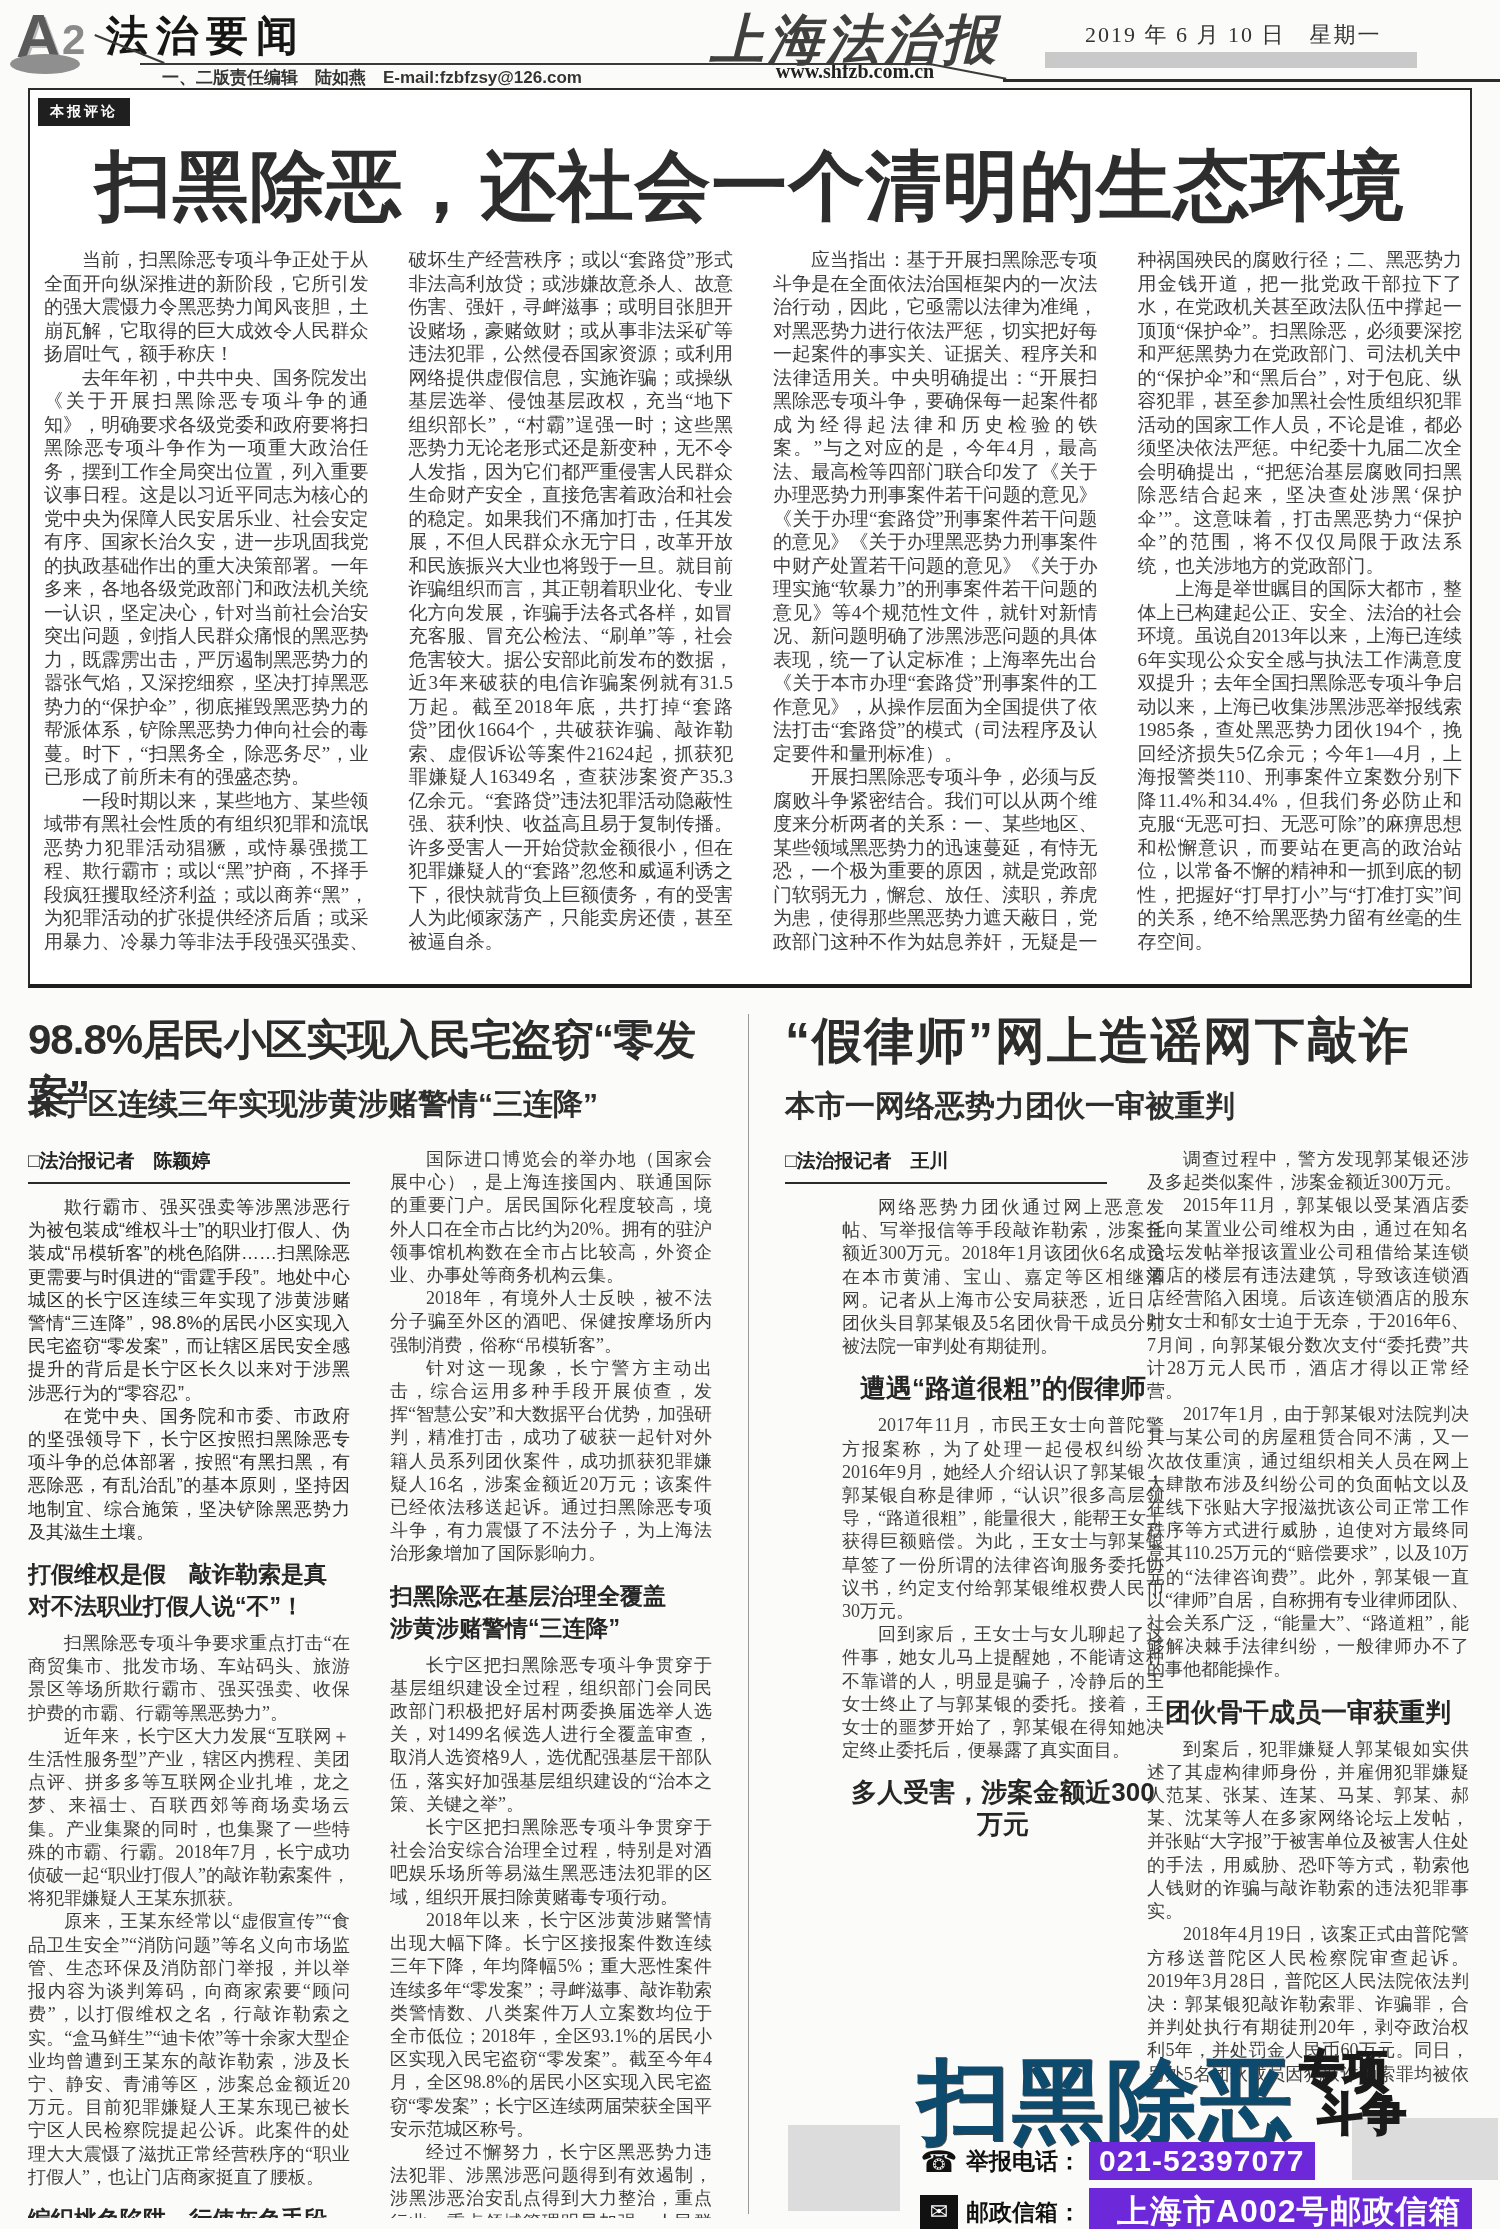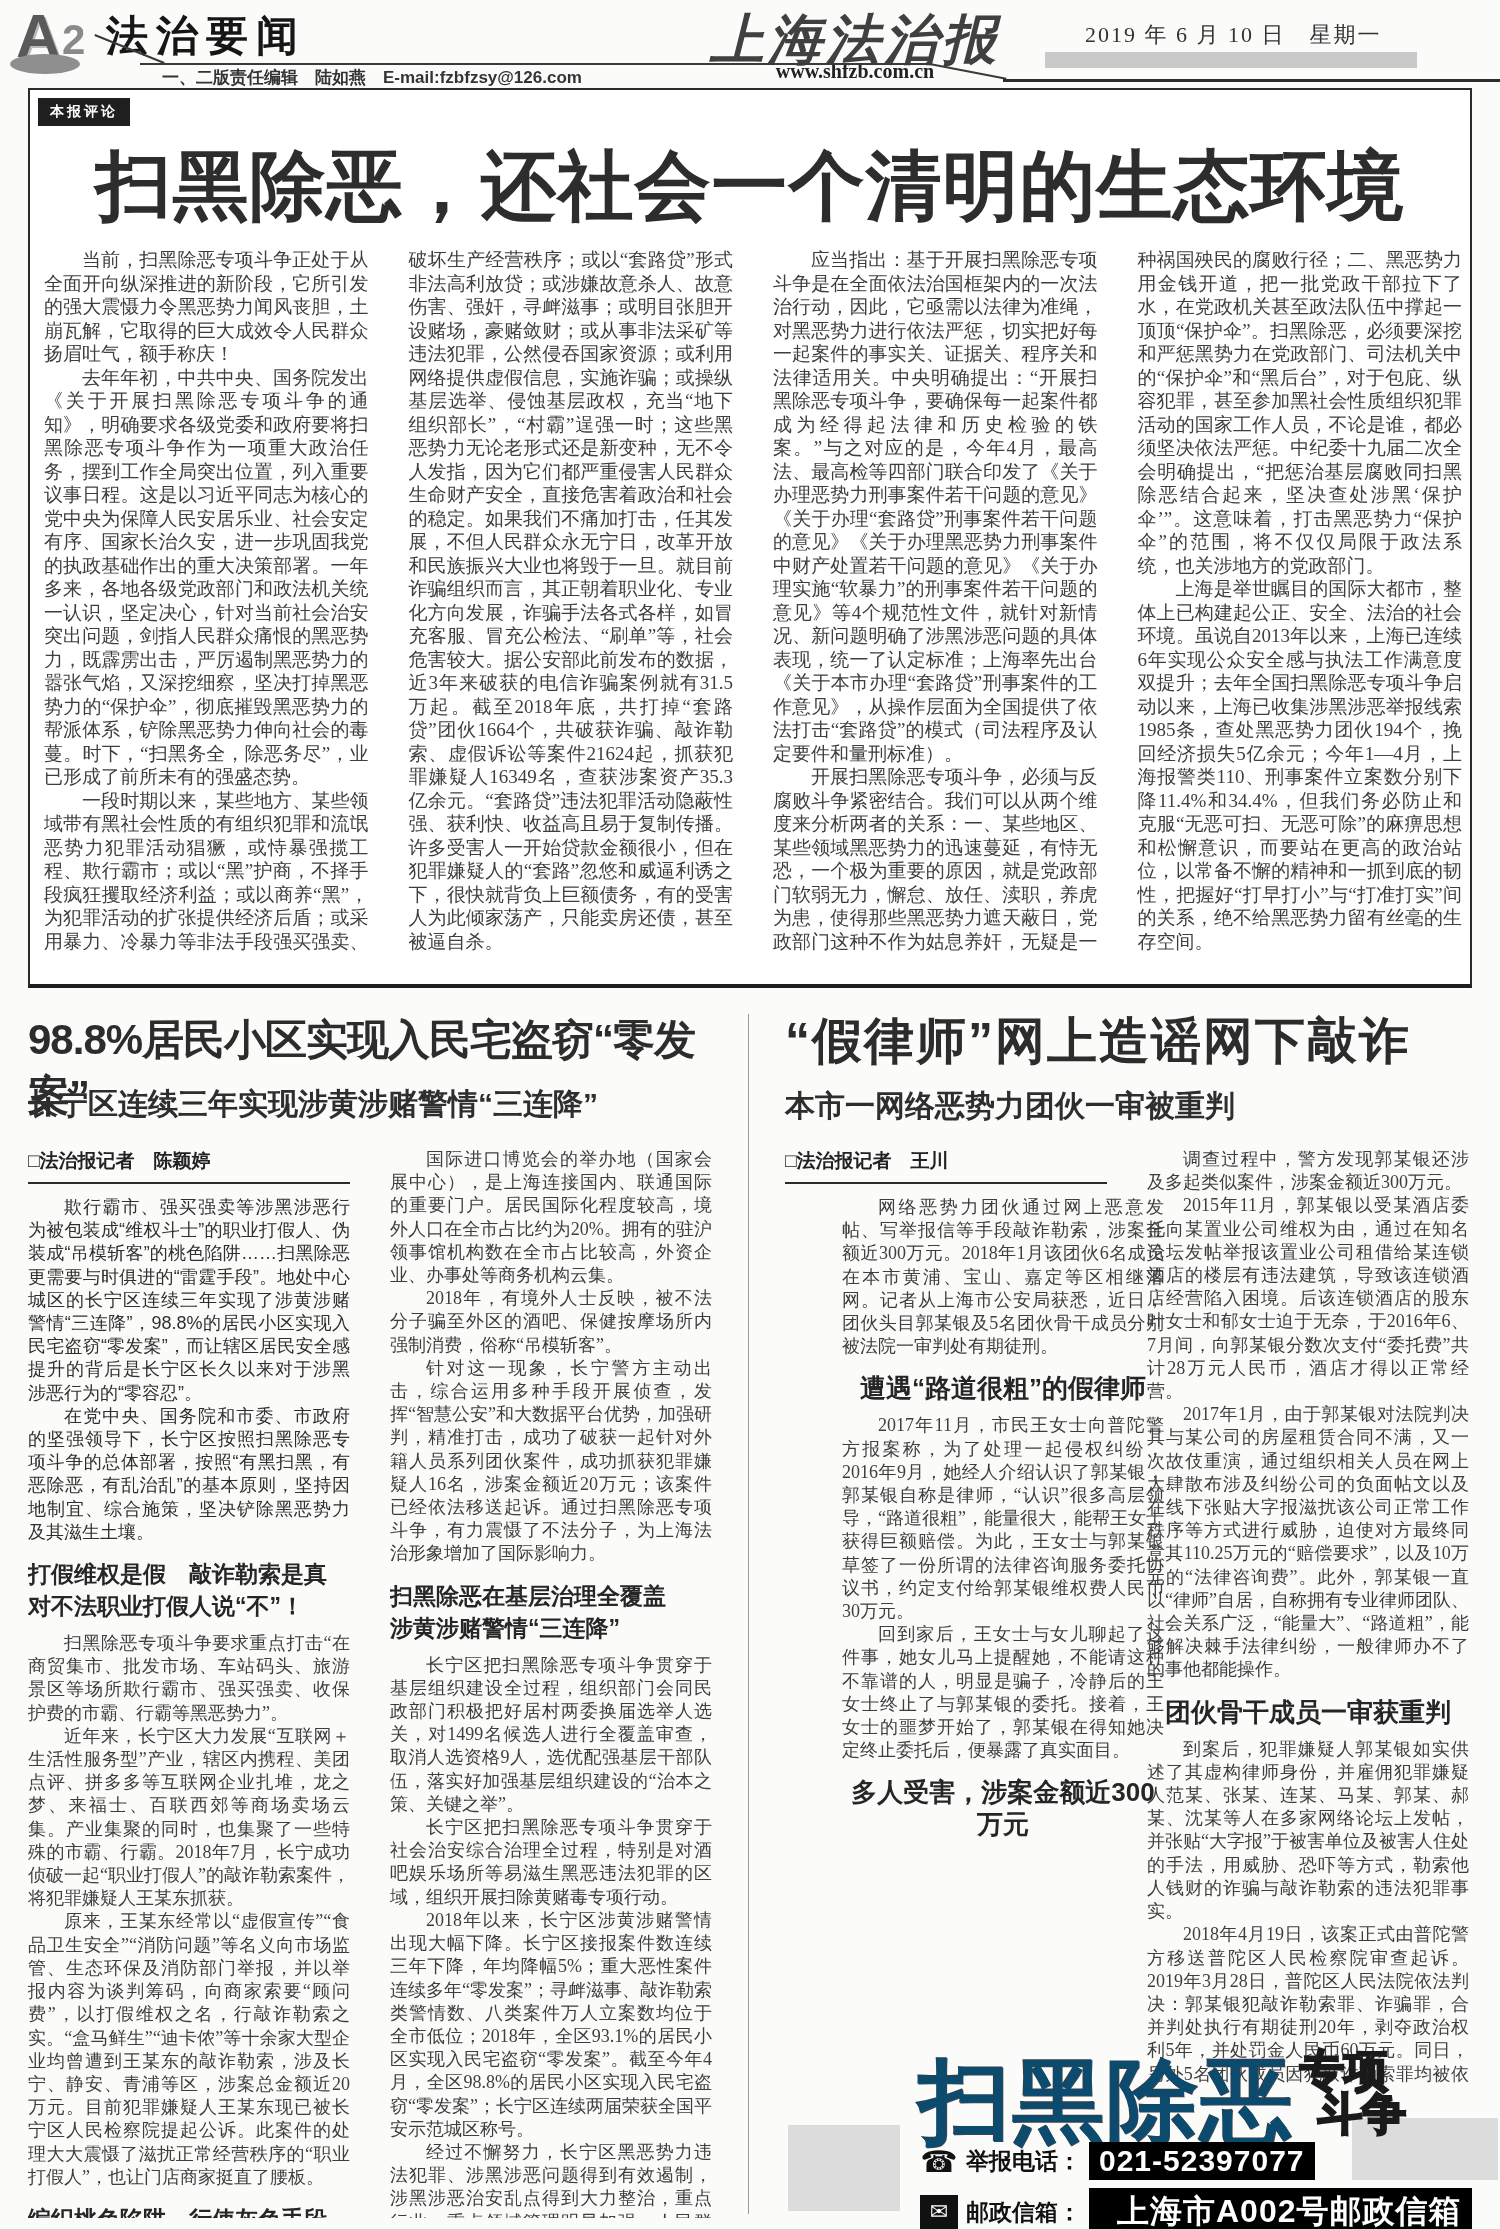--- a/index.html
+++ b/index.html
@@ -40,21 +40,21 @@
   .inner-sub { font-family:"Liberation Sans",sans-serif; font-size:23px; font-weight:bold; line-height:32px; color:#262626; margin:14px 0 10px 0; text-indent:0; }
   .inner-sub.centered { text-align:center; }
   .vdivider { left:748px; top:1014px; width:1px; height:1200px; background:#9a9a9a; }
 
   
   .gray-block { background:#dcdcdc; }
   .notice-title { font-family:"Liberation Sans",sans-serif; font-weight:900; color:#0c4a6e; font-size:92px; letter-spacing:2px; text-shadow:1px 1px 0 #444; }
   .notice-outline { font-family:"Liberation Sans",sans-serif; font-weight:900; font-size:44px; color:#fff; -webkit-text-stroke:2.5px #1a1a1a; line-height:46px; }
   .notice-row { display:flex; align-items:center; gap:8px; font-family:"Liberation Sans",sans-serif; }
   .notice-label { font-size:23px; font-weight:900; color:#111; }
-  .notice-box { background:#000000; color:#fff; font-size:30px; font-weight:bold; padding:2px 10px; letter-spacing:1px; }
+  .notice-box { background:#6d28d9; color:#fff; font-size:30px; font-weight:bold; padding:2px 10px; letter-spacing:1px; }
   .notice-icon { width:38px; height:34px; display:flex; align-items:center; justify-content:center; font-size:30px; color:#111; }
   .notice-icon.boxed { background:#111; color:#fff; font-size:22px; }
 </style>
 </head>
 <body>
 
 <div id="page">
 
   <div class="abs a2">
     <span class="bigA">A</span>

